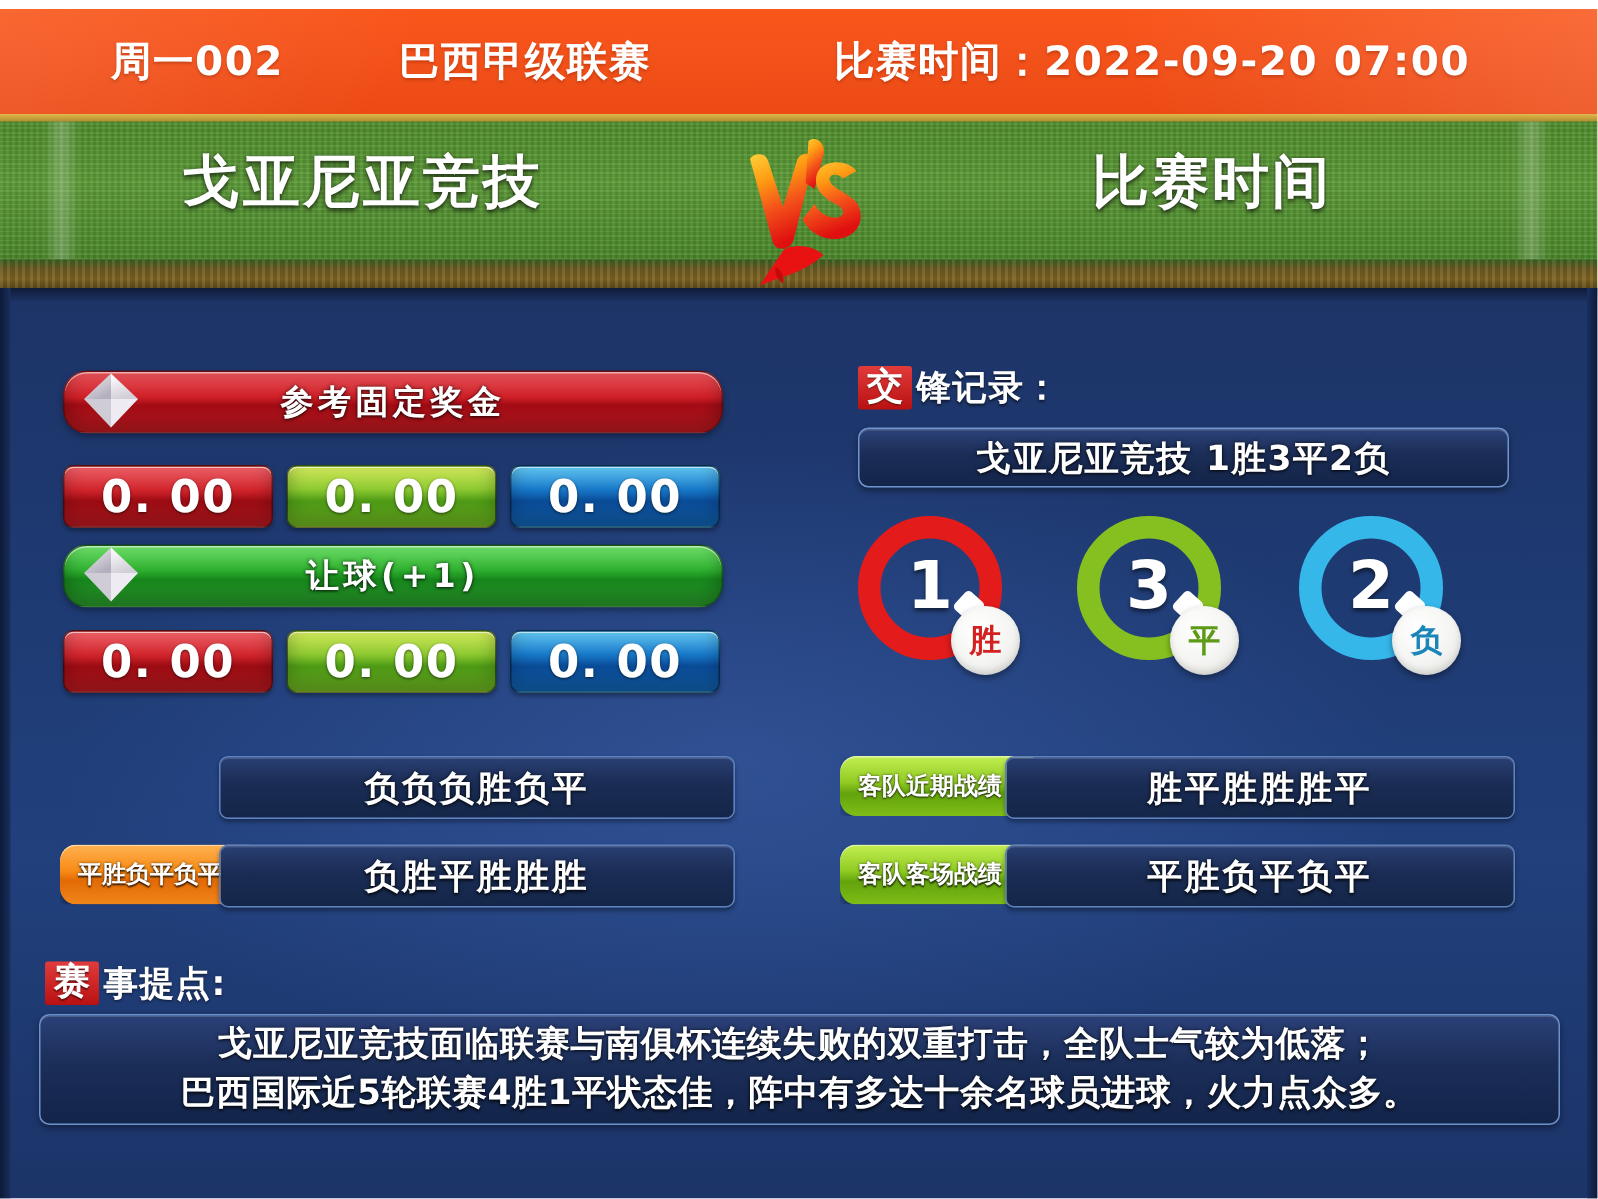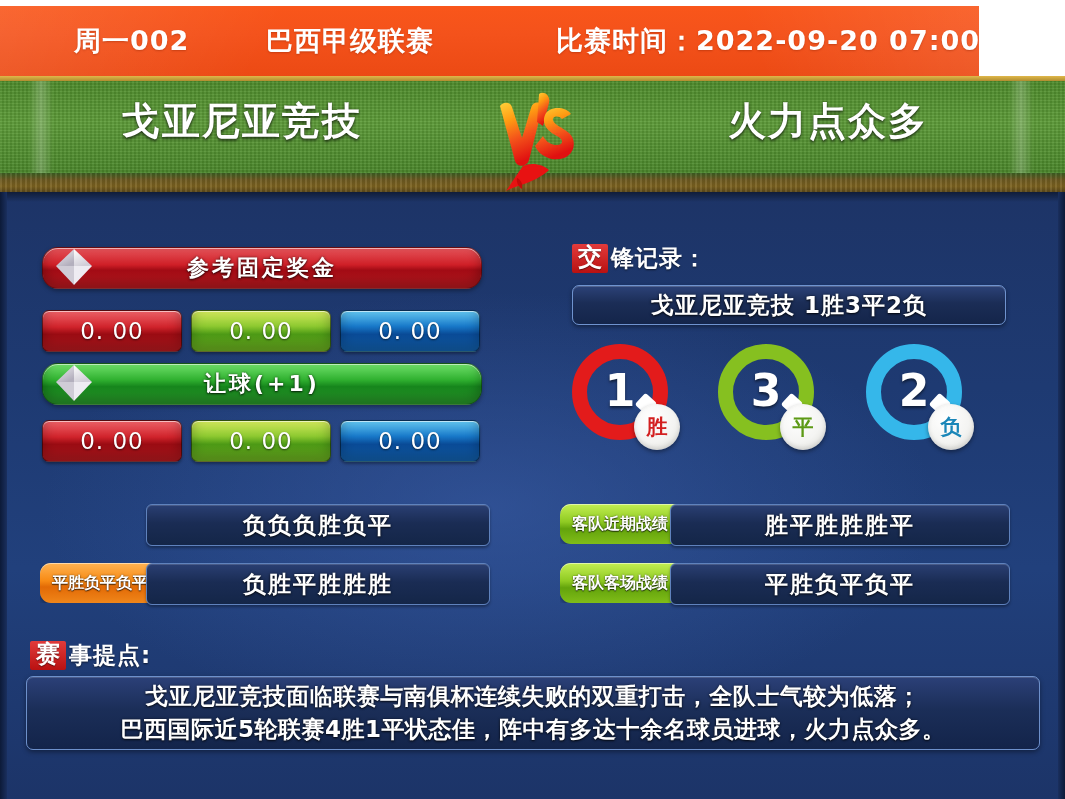--- a/index.html
+++ b/index.html
@@ -4,21 +4,21 @@
 <style>
   html,body{margin:0;padding:0;background:#ffffff;}
   body{
     width:1065px;height:799px;overflow:hidden;position:relative;
     font-family:"DejaVu Sans","Liberation Sans",sans-serif;
   }
   .stage{position:absolute;left:0;top:0;width:1065px;height:799px;background:#ffffff;}
 
   
   .header{
-    position:absolute;left:0;top:6px;width:979px;height:70px;
+    position:absolute;left:0;top:6px;width:1065px;height:70px;
     background:linear-gradient(180deg,#f9561a 0%,#f4521b 40%,#ec4a14 100%);
     overflow:hidden;
   }
   .header:after{
     content:"";position:absolute;left:0;top:0;width:1065px;height:70px;
     background:
       linear-gradient(118deg,rgba(255,255,255,0.10) 0%,rgba(255,255,255,0.0) 26%),
       linear-gradient(250deg,rgba(255,255,255,0.13) 0%,rgba(255,255,255,0.0) 30%);
     pointer-events:none;
   }
@@ -127,21 +127,21 @@
   .odds-row-1{top:310px;}
   .odds-row-2{top:420px;}
   .odd{
     flex:1;border-radius:7px;border:1px solid rgba(0,0,0,0.55);
     display:flex;align-items:center;justify-content:center;
     box-shadow:inset 0 1px 0 rgba(255,255,255,0.6),
                inset 0 -7px 13px rgba(0,0,0,0.28),
                0 2px 3px rgba(0,0,0,0.35);
   }
   .odd span{
-    color:#ffffff;font-size:23px;font-weight:normal;letter-spacing:1px;
+    color:#ffffff;font-size:30px;font-weight:bold;letter-spacing:1px;
     text-shadow:0 1px 2px rgba(0,0,0,0.6);
   }
   .odd-red{background:linear-gradient(180deg,#ef6268 0%,#d0232b 40%,#9d0c13 58%,#bb1a20 100%);}
   .odd-green{background:linear-gradient(180deg,#d3e95c 0%,#8dc930 38%,#4e9c16 58%,#6fb421 100%);}
   .odd-blue{background:linear-gradient(180deg,#63c8f2 0%,#1879c9 38%,#0a4c99 58%,#1263b2 100%);}
 
   
   .sec-title{position:absolute;display:flex;align-items:center;}
   .sec-badge{
     background:linear-gradient(180deg,#e23b3b,#b91111);
@@ -262,21 +262,21 @@
   </div>
 
   <div class="grass">
     <div class="grass-vtop"></div>
     <div class="grass-turf"></div>
     <div class="grass-sidel sl-a"></div>
     <div class="grass-sidel sl-b"></div>
     <div class="grass-dirt"></div>
   </div>
   <div class="team team-home">戈亚尼亚竞技</div>
-  <div class="team team-away">火力点众多</div>
+  <div class="team team-away">比赛时间</div>
   <div class="vs">
     <svg width="96" height="104" viewBox="0 0 96 104">
       <defs>
         <linearGradient id="vsg" x1="0" y1="0" x2="0.3" y2="1">
           <stop offset="0%" stop-color="#ffd23a"></stop>
           <stop offset="32%" stop-color="#ff9b12"></stop>
           <stop offset="62%" stop-color="#f4541a"></stop>
           <stop offset="100%" stop-color="#e01010"></stop>
         </linearGradient>
       </defs>

